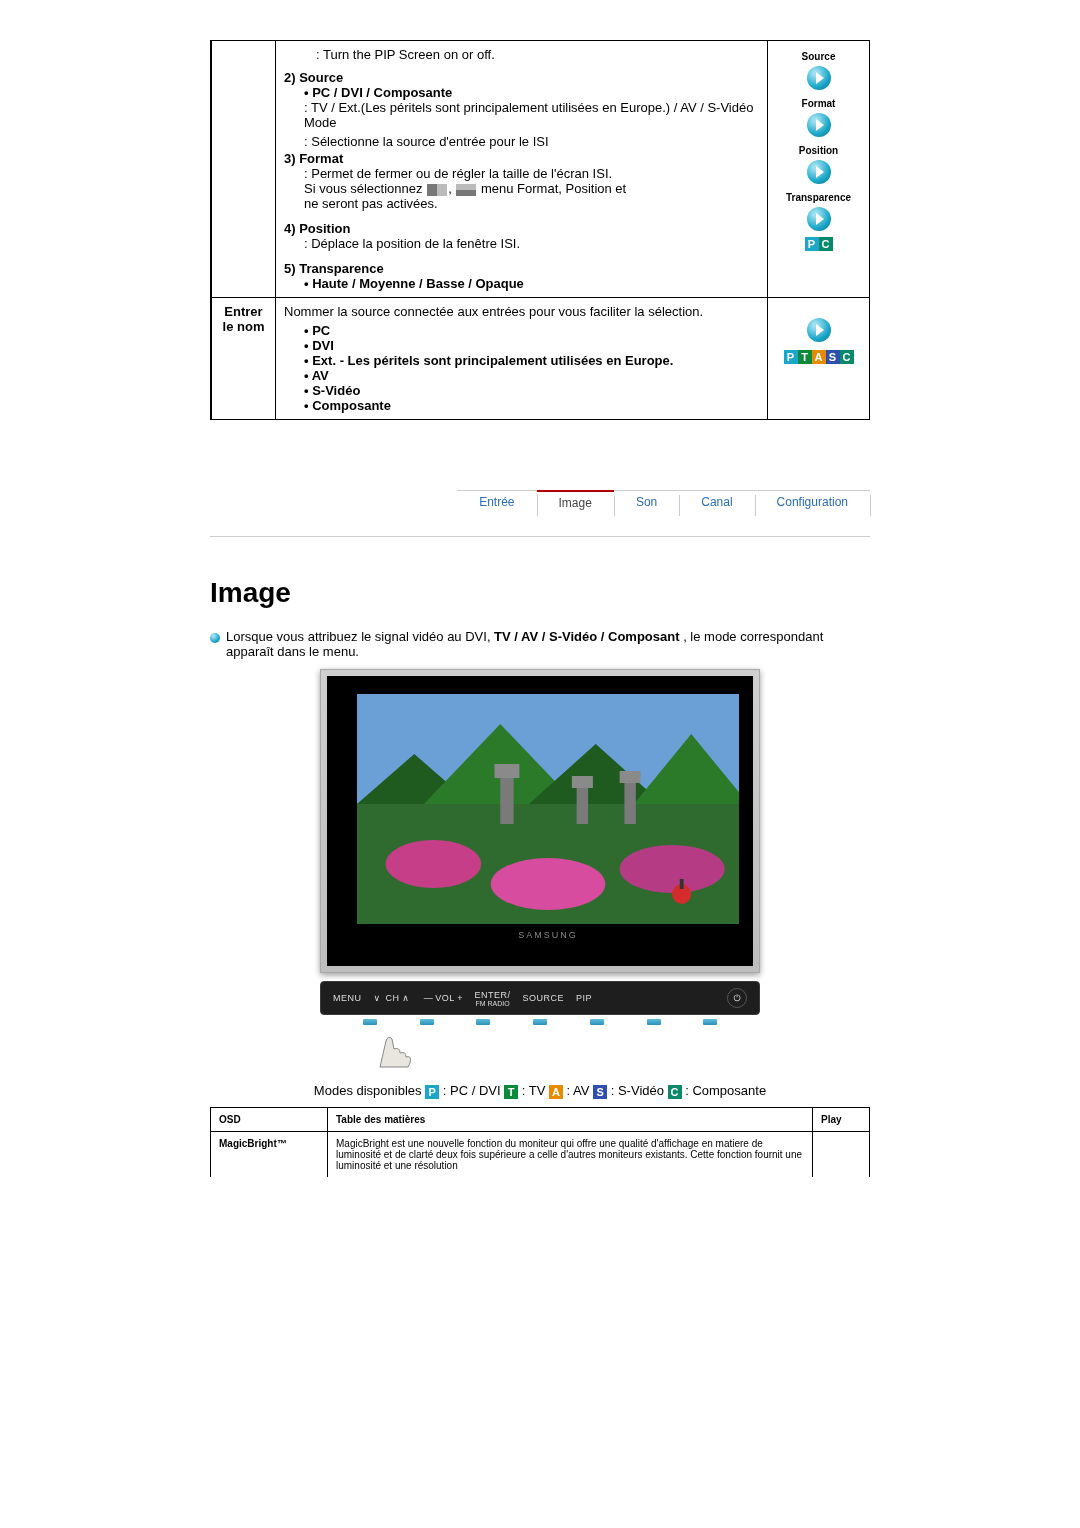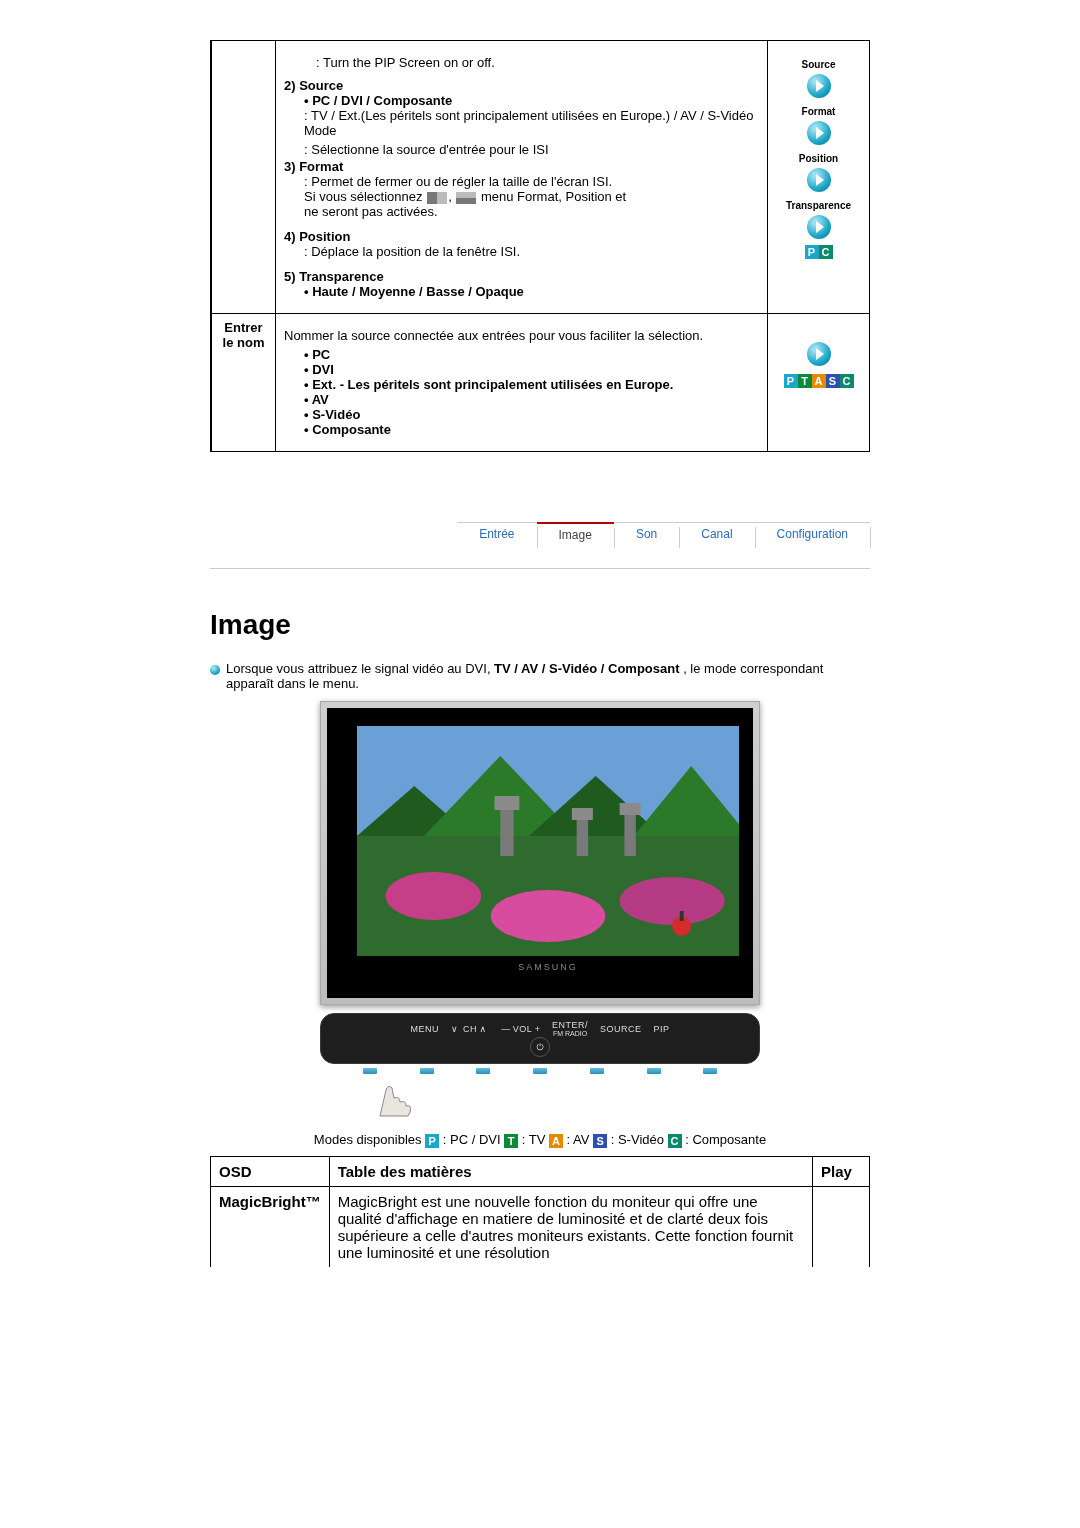--- a/index.html
+++ b/index.html
@@ -19,21 +19,21 @@
   .rule-left {
     border-left: 1px solid #000;
     padding-left: 0;
   }
   table.spec {
     border-collapse: collapse;
     width: 100%;
   }
   table.spec td {
     border: 1px solid #000;
-    padding: 14px 8px;
+    padding: 6px 8px;
     vertical-align: top;
     font-size: 13px;
   }
   table.spec td.row-label {
     font-weight: bold;
     text-align: center;
     width: 55px;
     padding: 6px 4px;
   }
   table.spec td.icon-col {
@@ -181,29 +181,28 @@
   .brand {
     color: #888;
     font-size: 9px;
     text-align: center;
     letter-spacing: 2px;
     margin-top: 6px;
   }
   .control-bar {
     background: #1e1e1e;
     border: 1px solid #3a3a3a;
-    border-radius: 14px;
+    border-radius: 4px;
     margin: 8px 0 0 0;
     padding: 6px 12px;
     display: flex;
     align-items: center;
     justify-content: space-between;
     color: #ddd;
     font-size: 9px;
-    flex-direction: column;
   }
   .ctrl-group { display:flex; align-items:center; gap:12px; }
   .ctrl-label { font-size: 9px; letter-spacing: .5px; }
   .ctrl-sub { font-size: 7px; display:block; text-align:center; line-height:1;}
   .power {
     width: 18px;height:18px;border-radius:50%;
     border:1px solid #555;
     display:flex;align-items:center;justify-content:center;
   }
   .indicator-row {
@@ -227,21 +226,21 @@
     margin: 14px 0 8px 0;
     font-size: 13px;
   }
   table.spec2 {
     border-collapse: collapse;
     width: 100%;
   }
   table.spec2 td, table.spec2 th {
     border:1px solid #000;
     padding:6px 8px;
-    font-size:15px;
+    font-size:10px;
     vertical-align: top;
     text-align:left;
   }
   table.spec2 th { font-weight: bold; }
   .spec2 .osd-col { width: 100px; font-weight: bold; }
   .spec2 .play-col { width: 40px; }
 </style>
 </head>
 <body>
 

